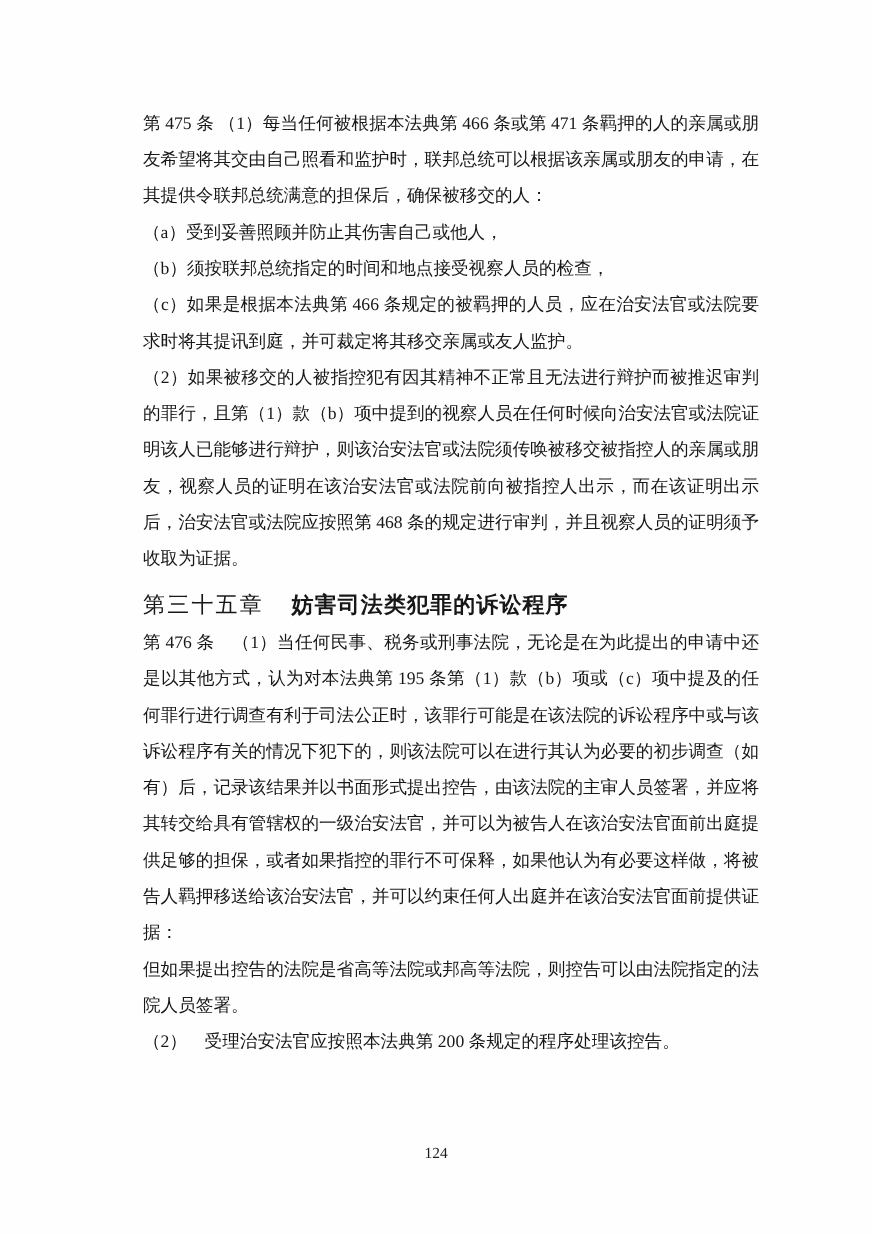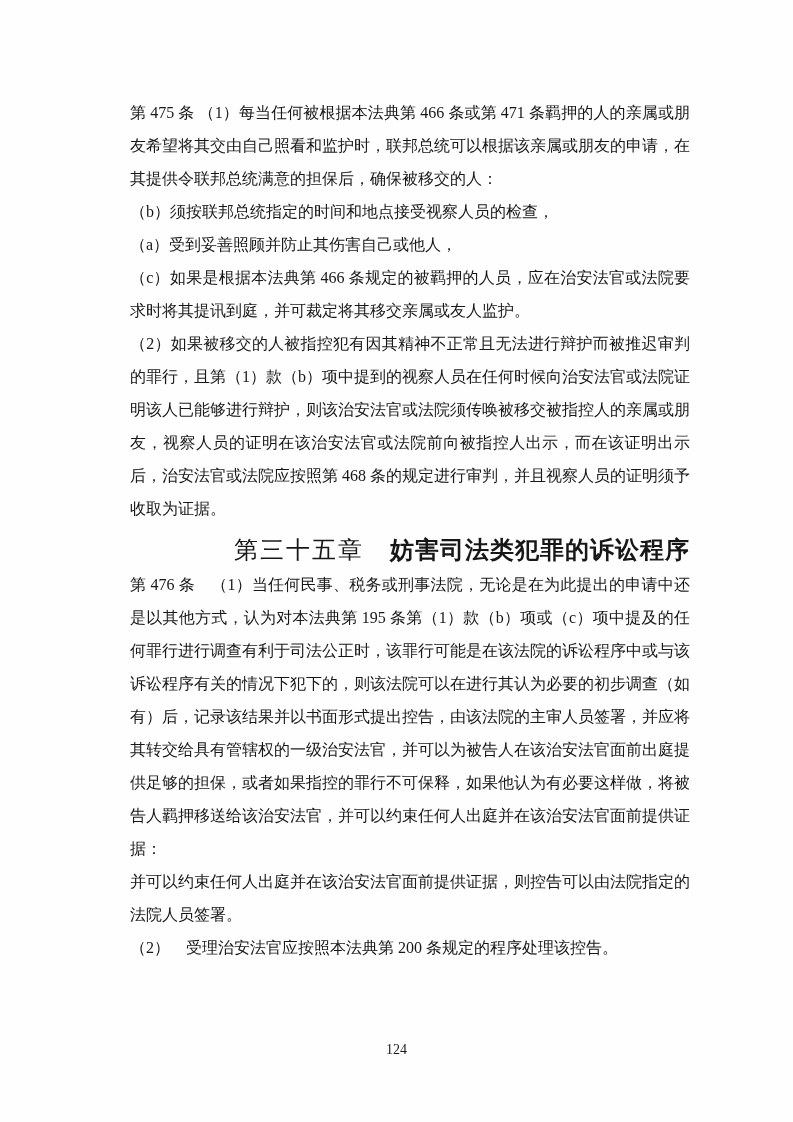--- a/index.html
+++ b/index.html
@@ -27,22 +27,22 @@
     width: 560px;
     font-size: 16px;
     line-height: 33px;
     text-align: justify;
   }
   .para {
     margin: 0;
   }
   .chapter {
     margin: 7px 0 0 0;
-    text-align: right;
-    font-size: 24px;
+    text-align: left;
+    font-size: 20px;
     line-height: 36px;
     font-weight: normal;
     white-space: nowrap;
   }
   .chapter-num {
     font-weight: normal;
     letter-spacing: 2px;
   }
   .chapter-title {
     font-weight: bold;
@@ -72,37 +72,37 @@
 </style>
 </head>
 <body>
 
 <div class="page">
 
   <main class="body-text">
 
     <p class="para">第 475 条 （1）每当任何被根据本法典第 466 条或第 471 条羁押的人的亲属或朋友希望将其交由自己照看和监护时，联邦总统可以根据该亲属或朋友的申请，在其提供令联邦总统满意的担保后，确保被移交的人：</p>
 
+    <p class="para">（a）受到妥善照顾并防止其伤害自己或他人，</p>
+
     <p class="para">（b）须按联邦总统指定的时间和地点接受视察人员的检查，</p>
-
-    <p class="para">（a）受到妥善照顾并防止其伤害自己或他人，</p>
 
     <p class="para">（c）如果是根据本法典第 466 条规定的被羁押的人员，应在治安法官或法院要求时将其提讯到庭，并可裁定将其移交亲属或友人监护。</p>
 
     <p class="para">（2）如果被移交的人被指控犯有因其精神不正常且无法进行辩护而被推迟审判的罪行，且第（1）款（b）项中提到的视察人员在任何时候向治安法官或法院证明该人已能够进行辩护，则该治安法官或法院须传唤被移交被指控人的亲属或朋友，视察人员的证明在该治安法官或法院前向被指控人出示，而在该证明出示后，治安法官或法院应按照第 468 条的规定进行审判，并且视察人员的证明须予收取为证据。</p>
 
     <h1 class="chapter">
       <span class="chapter-num">第三十五章</span>
       <span class="chapter-title">妨害司法类犯罪的诉讼程序</span>
     </h1>
 
 
     <p class="para">第 476 条　（1）当任何民事、税务或刑事法院，无论是在为此提出的申请中还是以其他方式，认为对本法典第 195 条第（1）款（b）项或（c）项中提及的任何罪行进行调查有利于司法公正时，该罪行可能是在该法院的诉讼程序中或与该诉讼程序有关的情况下犯下的，则该法院可以在进行其认为必要的初步调查（如有）后，记录该结果并以书面形式提出控告，由该法院的主审人员签署，并应将其转交给具有管辖权的一级治安法官，并可以为被告人在该治安法官面前出庭提供足够的担保，或者如果指控的罪行不可保释，如果他认为有必要这样做，将被告人羁押移送给该治安法官，并可以约束任何人出庭并在该治安法官面前提供证据：</p>
 
-    <p class="para">并可以约束任何人出庭并在该治安法官面前提供证据，则控告可以由法院指定的法院人员签署。</p>
+    <p class="para">但如果提出控告的法院是省高等法院或邦高等法院，则控告可以由法院指定的法院人员签署。</p>
 
     <p class="para">（2）　受理治安法官应按照本法典第 200 条规定的程序处理该控告。</p>
 
   </main>
 
   <footer class="footer">
     <span>124</span>
   </footer>
 
 </div>

